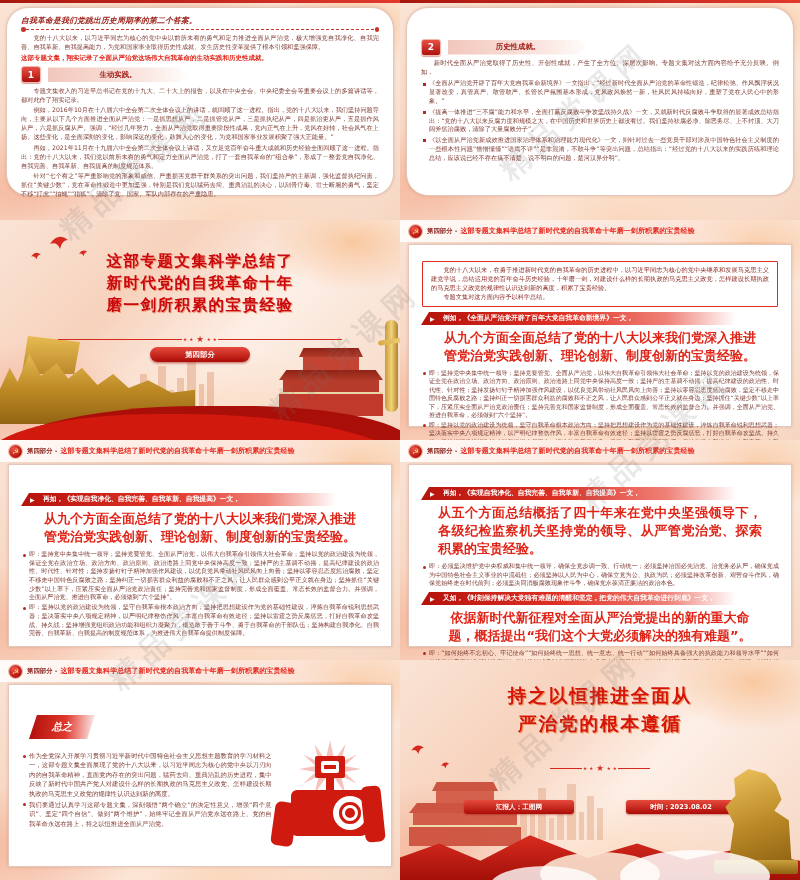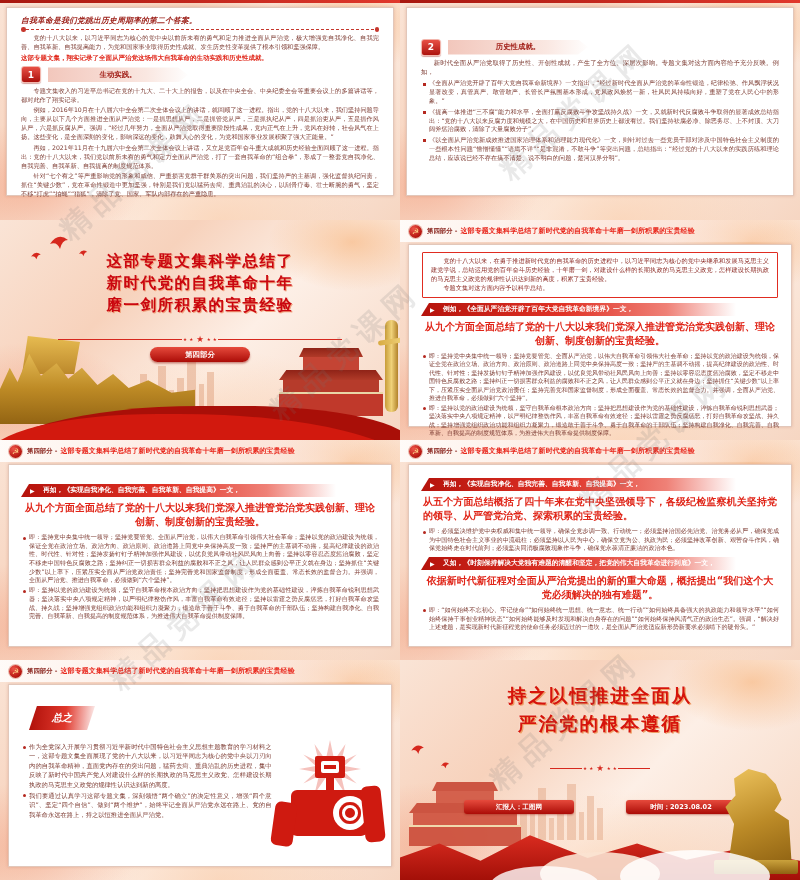--- a/index.html
+++ b/index.html
@@ -6,22 +6,22 @@
   .page{position:relative;width:800px;height:880px;overflow:hidden;background:#fff;}
   .grid{display:grid;grid-template-columns:400px 400px;grid-auto-rows:220px;}
   .slide{position:relative;overflow:hidden;}
   .bg-warm{background:
     radial-gradient(120px 70px at 88% 10%, rgba(246,170,106,.55), rgba(246,170,106,0) 70%),
     radial-gradient(150px 90px at 8% 85%, rgba(243,158,128,.5), rgba(243,158,128,0) 72%),
     radial-gradient(200px 120px at 55% 100%, rgba(250,205,170,.6), rgba(250,205,170,0) 75%),
     linear-gradient(135deg,#fae4d6 0%,#f7d2bc 32%,#fdefe6 58%,#f6d6c2 100%);}
   .topline{position:absolute;top:0;left:0;right:0;height:3px;background:linear-gradient(90deg,#a8170f,#e0382c);z-index:4;}
   .panel{position:absolute;background:#fff;border:1px solid #e2c7ba;box-shadow:0 0 3px rgba(170,80,50,.25);box-sizing:border-box;z-index:2;}
-  .panel.p1{left:6px;right:6px;top:7px;bottom:24px;padding:7px 14px 4px;}
-  .panel.p2{left:8px;right:8px;top:24px;bottom:13px;padding:5px 12px 4px;}
+  .panel.p1{left:6px;right:6px;top:7px;bottom:24px;padding:7px 14px 4px;border-radius:22px;}
+  .panel.p2{left:8px;right:8px;top:24px;bottom:13px;padding:14px 12px 4px;}
   .h-title{font-size:7.8px;font-weight:bold;font-style:italic;color:#9c1f18;letter-spacing:.2px;}
   .dash{position:relative;border-top:1.3px dashed #c6362c;margin:3px 0 4px;}
   .dash i{position:absolute;top:-3px;width:4.5px;height:4.5px;background:#c6362c;border-radius:50%;}
   .dash i.l{left:0}.dash i.r{right:0}
   .p{font-size:6.2px;line-height:1.45;color:#7c3a31;text-align:justify;text-indent:2em;margin:1.5px 0;}
   .hl{font-size:6.5px;font-weight:bold;color:#e02518;text-align:left;margin:2px 0;}
   .badge-row{display:flex;align-items:center;margin:4px 0;height:16px;}
   .badge-num{width:18px;height:15px;background:linear-gradient(180deg,#e85045,#ac120d);border:1px solid #f2b6ad;border-radius:3px;color:#fff;font-size:9px;font-weight:bold;display:flex;align-items:center;justify-content:center;box-shadow:0 1px 1px rgba(150,30,20,.4);}
   .pennant{margin-left:7px;height:15px;width:140px;background:linear-gradient(90deg,#f2c7bc,#fae7e1 70%,rgba(250,231,225,.05));clip-path:polygon(0 0,93% 0,100% 50%,93% 100%,0 100%);display:flex;align-items:center;justify-content:center;font-size:7.4px;font-weight:bold;color:#a3221b;}
   .ul{margin:1px 0;padding:0;list-style:none;}
@@ -29,21 +29,21 @@
   .ul li::before{content:"";position:absolute;left:1.5px;top:3.5px;width:3px;height:3px;background:#b5281f;}
   .ul.round li::before{border-radius:50%;}
   .hdr{position:absolute;top:0;left:0;right:0;height:22px;display:flex;align-items:center;padding-left:9px;z-index:3;background:linear-gradient(90deg,rgba(255,252,250,.95),rgba(253,233,224,.9) 55%,rgba(253,233,224,0));}
   .emblem{width:13px;height:13px;border-radius:50%;background:radial-gradient(circle at 35% 30%,#ef5449,#b2120b 72%);box-shadow:0 0 0 1px #eab9ad;color:#ffd98c;font-size:8px;line-height:13px;text-align:center;margin-right:5px;flex:0 0 auto;}
   .hdr-part{font-size:6.4px;font-weight:bold;color:#8d2b24;margin-right:3px;white-space:nowrap;}
   .hdr-title{font-size:7px;font-weight:bold;color:#e8251a;white-space:nowrap;letter-spacing:.1px;}
   .introbox{border:1.5px solid #e02c21;border-radius:1px;padding:4px 8px;margin:2px 1px 5px;}
   .introbox .p{font-size:6.2px;color:#8a2620;margin:0;}
   .rbar{position:relative;height:13px;line-height:13px;margin:4px 0;width:88%;background:linear-gradient(90deg,#b5130c,#e03226 45%,#ef8177 78%,rgba(239,129,119,0));clip-path:polygon(8px 0,100% 0,100% 100%,0 100%);color:#fff;font-size:6.8px;font-weight:bold;padding-left:22px;box-sizing:border-box;white-space:nowrap;overflow:hidden;}
   .rbar .tri{position:absolute;left:9px;top:0;font-size:6px;}
-  .emp{font-size:10px;font-weight:bold;color:#e02518;text-align:center;margin:3px 2px 4px;}
+  .emp{font-size:13px;font-weight:bold;color:#e02518;text-align:center;margin:3px 17px 4px;}
   .emp.left{text-align:justify;}
   .tag{width:66px;height:24px;margin:16px 0 12px 8px;background:linear-gradient(95deg,#ae0f09,#e0382c 55%,rgba(224,56,44,.06));clip-path:polygon(12% 0,100% 0,88% 100%,0 100%);display:flex;align-items:center;justify-content:center;color:#fff;font-weight:bold;font-style:italic;font-size:10px;}
   
   .t3-title{position:absolute;top:30px;left:0;right:0;text-align:center;font-size:15.5px;line-height:1.42;font-weight:bold;color:#ca060f;letter-spacing:1.5px;text-shadow:1px 1px 0 rgba(238,148,108,.85);z-index:3;}
   .stars{position:absolute;display:flex;align-items:center;color:#d6281e;z-index:3;}
   .stars .line{flex:1;height:1px;background:#d6281e;}
   .stars .s-sm{font-size:4.5px;margin:0 1px;}
   .stars .s-lg{font-size:8.5px;margin:0 2px;}
   .pill{position:absolute;top:127px;left:50%;transform:translateX(-50%);width:100px;height:15px;border-radius:9px;background:linear-gradient(180deg,#e64a3c,#ab0c07);display:flex;align-items:center;justify-content:center;color:#fff;font-size:7.4px;font-weight:bold;box-shadow:0 1.5px 2px rgba(150,30,20,.5);z-index:3;}
   .dove{position:absolute;z-index:3;}

